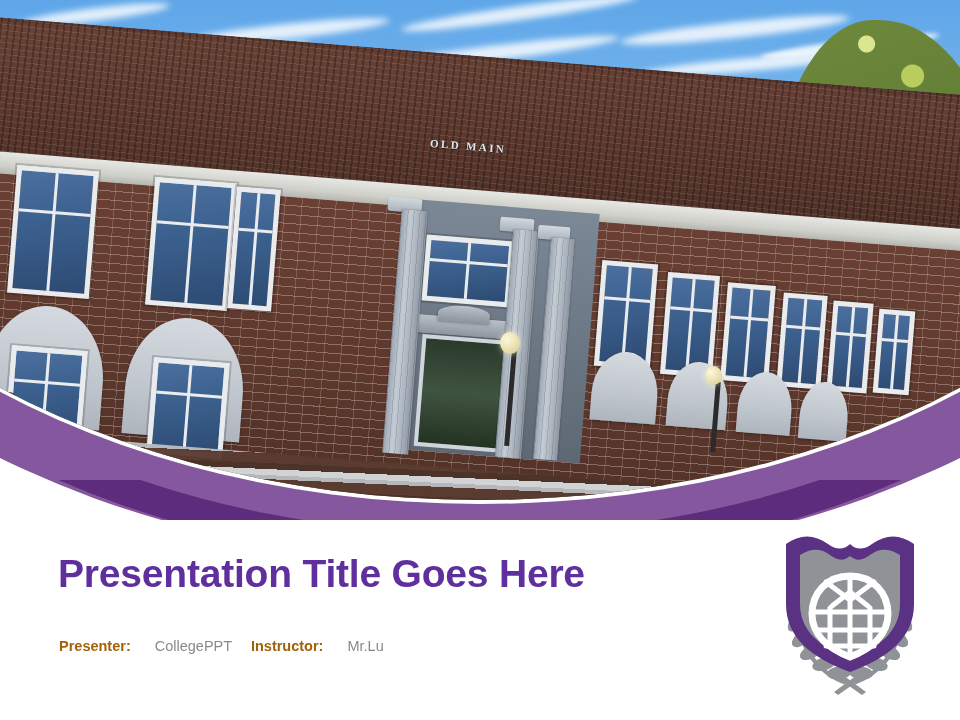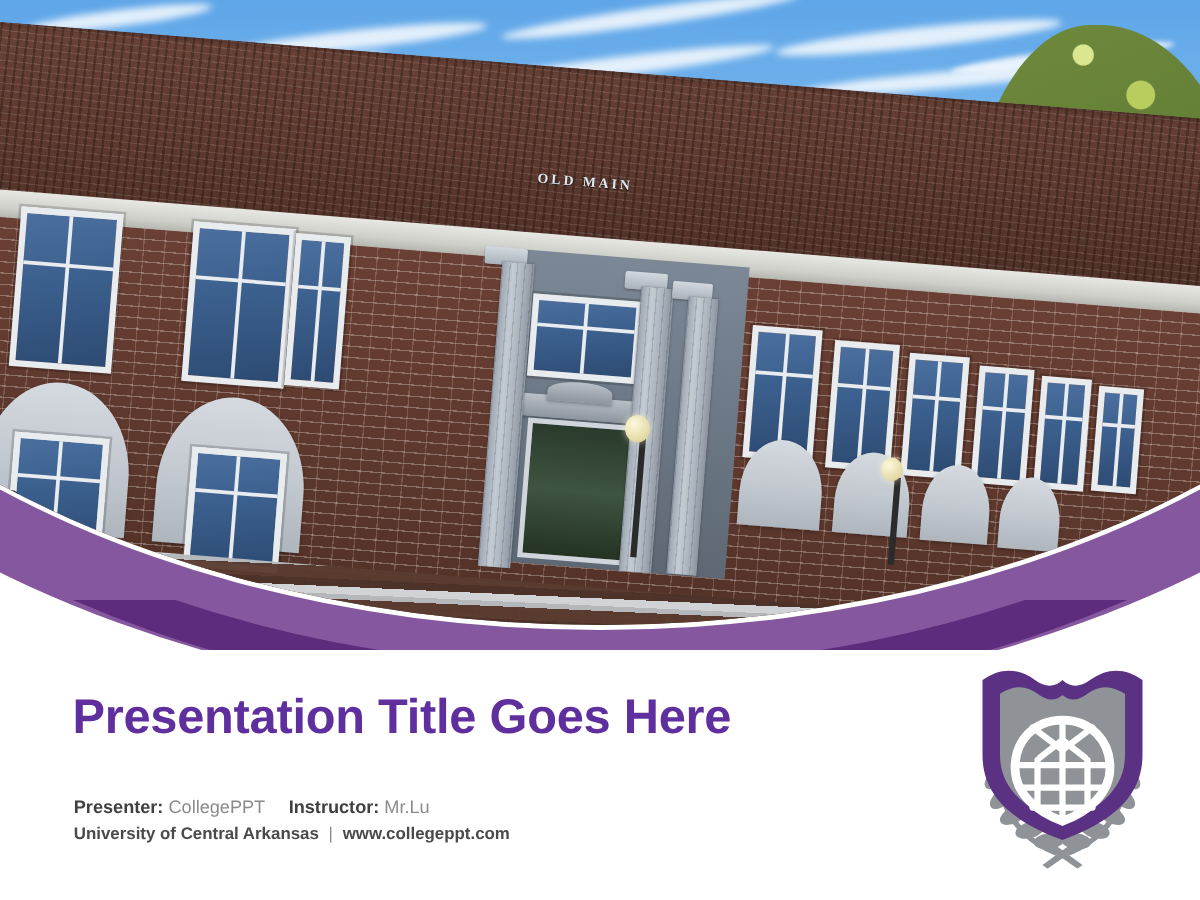--- a/index.html
+++ b/index.html
@@ -289,24 +289,25 @@
     left: 59px;
     top: 635px;
     line-height: 1.55;
     white-space: nowrap;
   }
   .meta-line {
     font-size: 14.5px;
   }
   .meta-key {
     font-weight: bold;
-    color: #404040;
+    color: #a16207;
   }
   .meta-val {
     color: #8a8a8a;
+    margin-left: 20px;
   }
   .meta-gap { display: inline-block; width: 11px; }
   .meta-line2 {
     font-size: 13.5px;
     font-weight: bold;
     color: #4a4a4a;
   }
   .meta-sep { color: #8a8a8a; font-weight: normal; padding: 0 4px; }
 
   
@@ -412,25 +413,20 @@
   <div class="title">Presentation Title Goes Here</div>
 
   <div class="meta">
     <div class="meta-line">
       <span class="meta-key">Presenter:</span>
       <span class="meta-val">CollegePPT</span>
       <span class="meta-gap"></span>
       <span class="meta-key">Instructor:</span>
       <span class="meta-val">Mr.Lu</span>
     </div>
-    <div class="meta-line2">
-      <span>University of Central Arkansas</span>
-      <span class="meta-sep">|</span>
-      <span>www.collegeppt.com</span>
-    </div>
   </div>
 
   <div class="crest">
     <svg viewBox="0 0 160 165" width="160" height="165" aria-hidden="true">
 
       <g fill="#8f9296">
 
         <path d="M28 96 C30 122 48 145 76 155 L74 150 C50 140 35 120 33 96 Z"></path>
 
         <ellipse cx="26" cy="92" rx="11" ry="6" transform="rotate(-52 26 92)"></ellipse>

